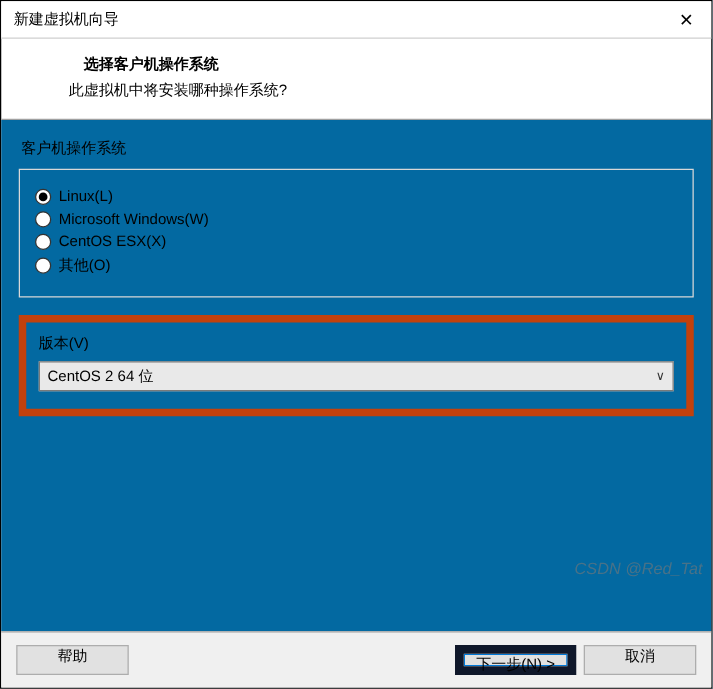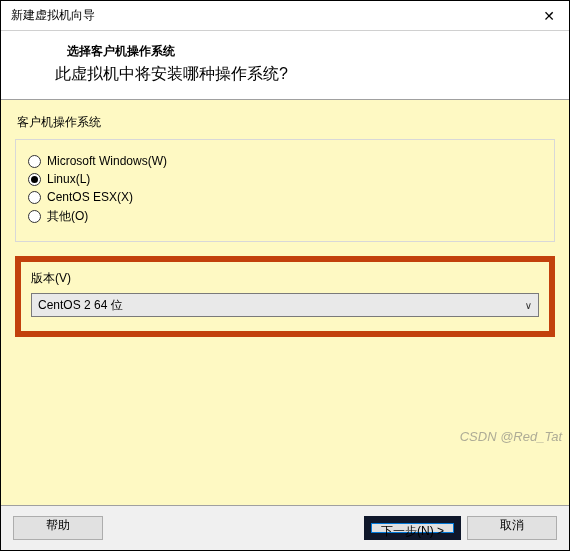--- a/index.html
+++ b/index.html
@@ -35,26 +35,26 @@
     font-size: 14px;
     width: 20px;
     text-align: center;
     cursor: default;
     font-family: Arial, sans-serif;
   }
   .header {
     padding: 12px 18px 14px 30px;
   }
   .header .heading { font-weight: bold; font-size: 12px; margin-bottom: 4px; margin-left: 36px; }
-  .header .subheading { font-size: 16px; margin-left: 24px; }
+  .header .subheading { font-size: 12px; margin-left: 24px; }
   .divider { border: none; border-top: 1px solid #a0a0a0; margin: 0; }
   .content {
     flex: 1;
     padding: 10px 14px 10px 14px;
-    background: #fef9c3;
+    background: #0369a1;
   }
   .group-label { font-size: 12px; margin: 4px 0 8px 2px; }
   .radio-group {
     border: 1px solid #d8d8d8;
     padding: 10px 12px 12px 12px;
     margin-bottom: 14px;
   }
   .radio-row {
     display: flex;
     align-items: center;
@@ -119,21 +119,21 @@
     white-space: nowrap;
   }
   .btn.default {
     border: 7px solid #0f172a;
     box-shadow: inset 0 0 0 1px #0078d7;
   }
   .btn.help { margin-left: 0; }
   .watermark {
     position: absolute;
     right: 8px;
-    bottom: 20px;
+    bottom: 2px;
     color: rgba(120,120,120,0.6);
     font-size: 13px;
     font-style: italic;
     pointer-events: none;
     font-family: Arial, sans-serif;
   }
   .wrap { position: relative; width: 570px; height: 464px; }
 </style>
 </head>
 <body>
@@ -152,27 +152,27 @@
   </div>
 
   <hr class="divider">
 
   <div class="content">
 
     <div class="group-label">客户机操作系统</div>
     <div class="radio-group">
 
       <div class="radio-row">
+        <span class="radio selected"></span>
+        <span>Linux(L)</span>
+      </div>
+
+      <div class="radio-row">
         <span class="radio"></span>
         <span>Microsoft Windows(W)</span>
-      </div>
-
-      <div class="radio-row">
-        <span class="radio selected"></span>
-        <span>Linux(L)</span>
       </div>
 
       <div class="radio-row">
         <span class="radio"></span>
         <span>CentOS ESX(X)</span>
       </div>
 
       <div class="radio-row">
         <span class="radio"></span>
         <span>其他(O)</span>

